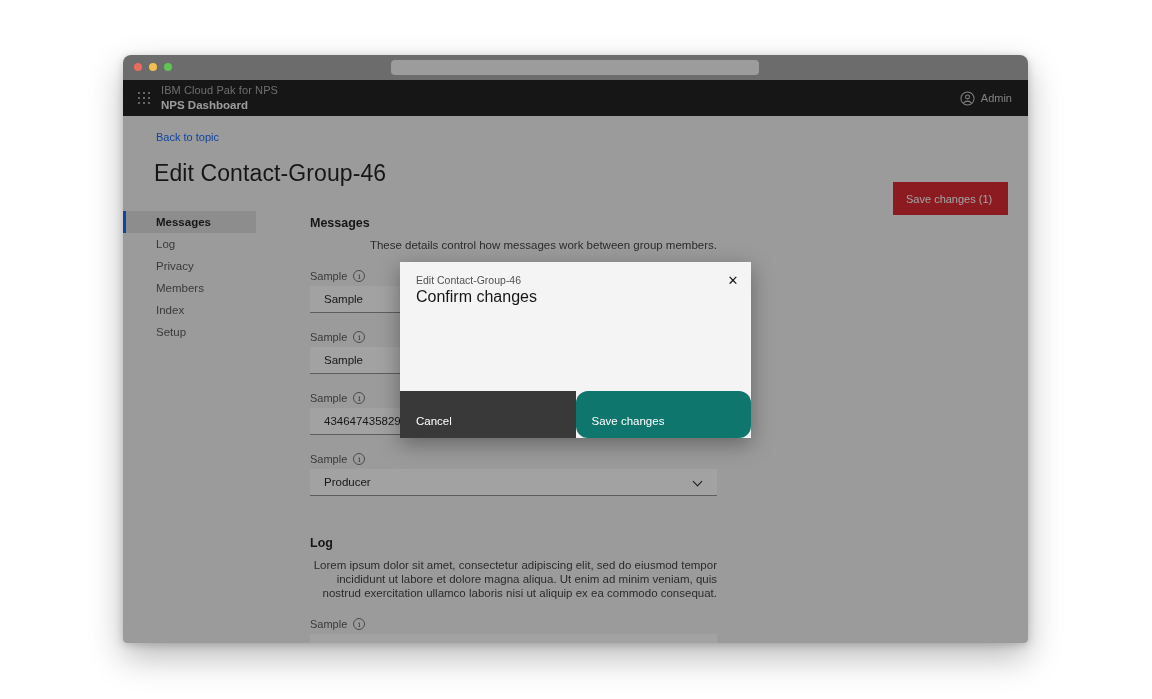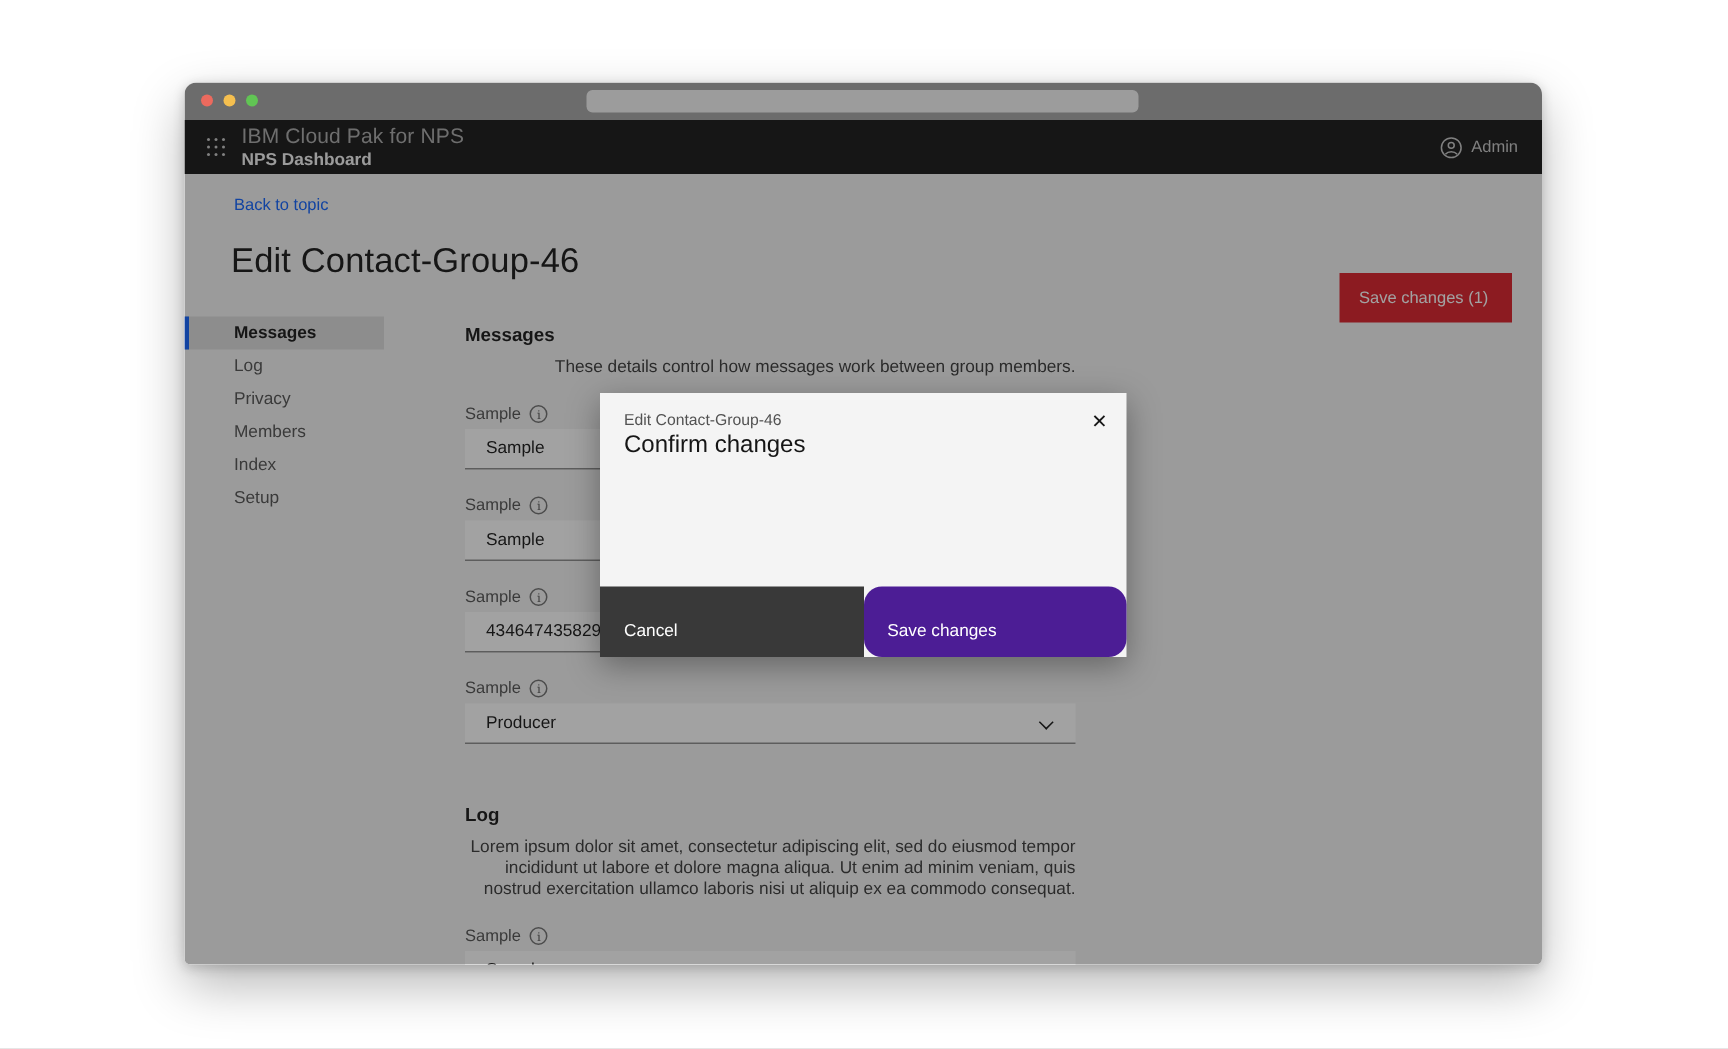--- a/index.html
+++ b/index.html
@@ -18,21 +18,21 @@
   .light.green { background:#61c554; }
   .url-pill { position:absolute; left:268px; top:5px; width:368px; height:15px; background:#9c9c9c; border-radius:4px; }
 
   
   .app { position:relative; height:563px; background:#f4f4f4; }
 
   .ibm-header { position:relative; height:36px; background:#161616; display:flex; align-items:center; }
   .switcher { width:13px; height:13px; margin-left:14px; display:grid; grid-template-columns:repeat(3,3px); grid-template-rows:repeat(3,3px); gap:2px; }
   .switcher i { display:block; width:2px; height:2px; background:#c6c6c6; border-radius:50%; margin:auto; }
   .header-titles { margin-left:11px; line-height:1.25; }
-  .header-eyebrow { font-size:14px; color:#a8a8a8; letter-spacing:0.1px; }
+  .header-eyebrow { font-size:11px; color:#a8a8a8; letter-spacing:0.1px; }
   .header-app { font-size:11.5px; font-weight:bold; color:#f4f4f4; }
   .header-user { position:absolute; right:16px; top:0; height:36px; display:flex; align-items:center; gap:6px; color:#c6c6c6; font-size:11px; }
 
   .page { position:relative; height:497px; }
   .back-link { position:absolute; left:33px; top:15px; font-size:11px; color:#0f62fe; text-decoration:none; cursor:pointer; }
   .page-title { position:absolute; left:31px; top:44px; font-size:23px; font-weight:400; color:#161616; letter-spacing:0.1px; }
   .save-top-btn { position:absolute; right:20px; top:42px; width:115px; height:33px; background:#da1e28; border:none; color:#ffffff; font-size:11px; font-family:inherit; text-align:left; padding-left:13px; cursor:pointer;margin-top:24px; }
 
   
   .side-nav { position:absolute; left:0; top:95px; width:133px; }
@@ -57,21 +57,21 @@
 
   
   .modal { position:absolute; left:277px; top:207px; width:351px; height:176px; background:#f4f4f4; z-index:20; box-shadow:0 6px 20px rgba(0,0,0,0.35); }
   .modal-context { position:absolute; left:16px; top:12px; font-size:10.5px; color:#525252; }
   .modal-heading { position:absolute; left:16px; top:26px; font-size:16px; font-weight:400; color:#161616; }
   .modal-body { position:absolute; left:16px; top:55px; width:312px; font-size:11.5px; line-height:15.5px; color:#393939; }
   .modal-close { position:absolute; right:4px; top:4px; width:28px; height:28px; border:none; background:transparent; font-size:13px; color:#161616; cursor:pointer; font-family:inherit; }
   .modal-footer { position:absolute; left:0; right:0; bottom:0; height:47px; display:flex; }
   .modal-footer button { flex:1 1 50%; border:none; text-align:left; padding:13px 16px 0; font-size:11.5px; color:#ffffff; font-family:inherit; cursor:pointer; }
   .btn-cancel { background:#393939; }
-  .btn-primary { background:#4c1d95; border-left:1px solid #f4f4f4;border-radius:12px; }
+  .btn-primary { background:#0f766e; border-left:1px solid #f4f4f4;border-radius:12px; }
 
   
   .person-icon svg { display:block; }
 </style>
 </head>
 <body>
 
 <div class="window">
 
   <div class="chrome">

